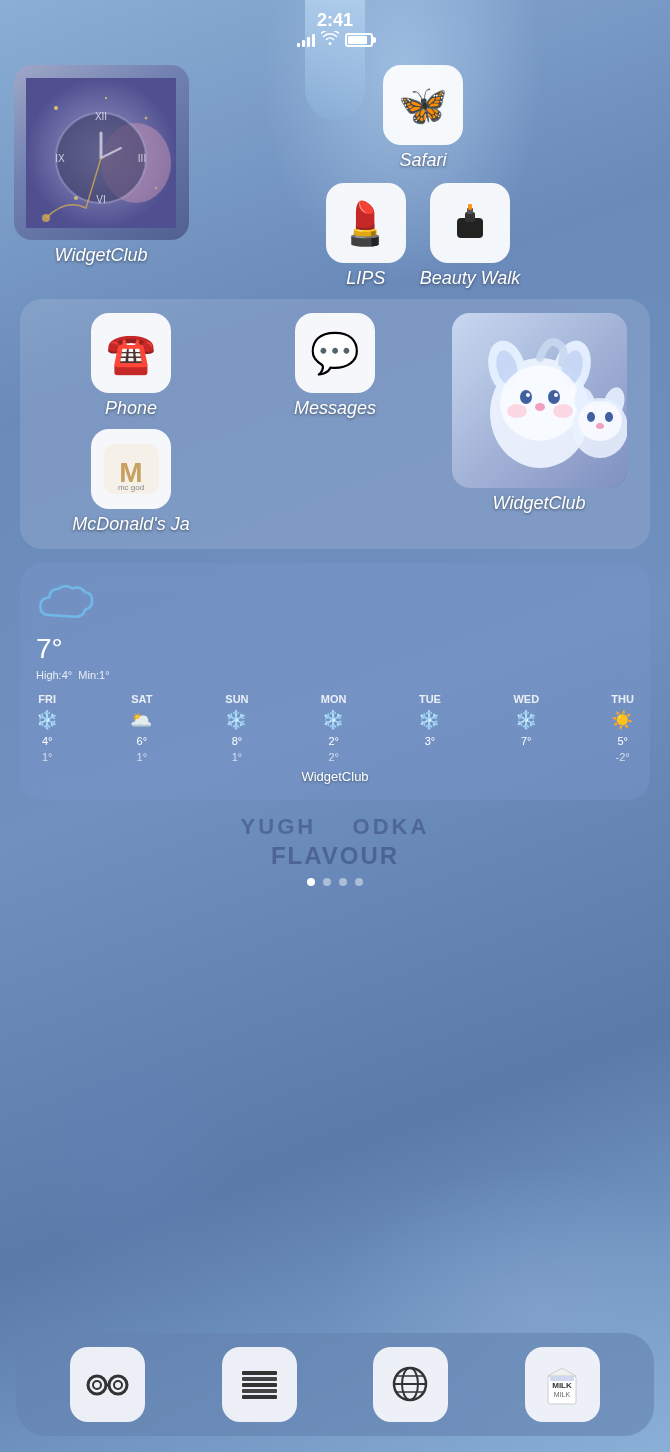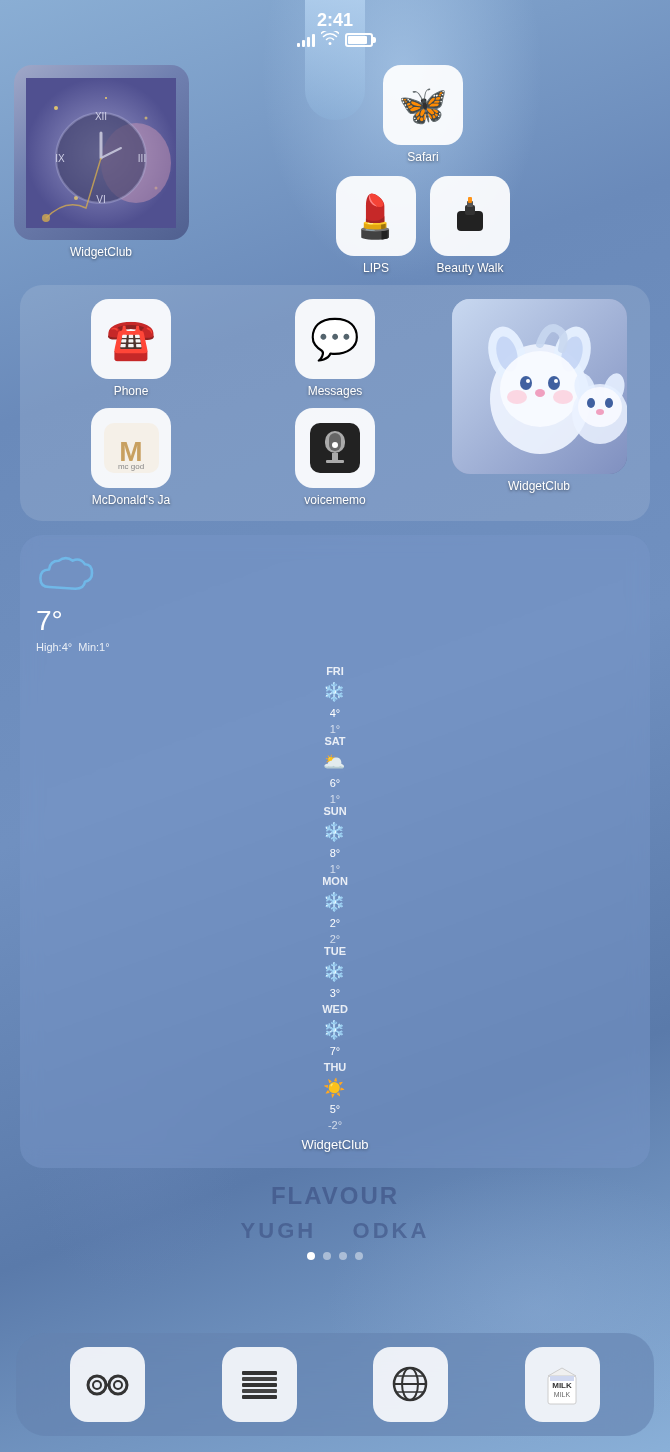--- a/index.html
+++ b/index.html
@@ -109,25 +109,26 @@
     
     .app-icon {
       display: flex;
       flex-direction: column;
       align-items: center;
       cursor: pointer;
     }
 
     .icon-label {
       color: white;
-      font-size: 12px;
+      font-size: 18px;
       font-weight: 500;
       text-align: center;
       margin-top: 5px;
       text-shadow: 0 1px 3px rgba(0,0,0,0.5);
+      font-style: italic;
     }
 
     
     .row1 {
       display: flex;
       gap: 14px;
       margin-bottom: 10px;
       align-items: flex-start;
     }
 
@@ -246,21 +247,20 @@
       color: white;
       font-size: 14px;
       font-weight: 500;
       text-align: right;
       margin-left: auto;
     }
 
     .weather-forecast {
       display: flex;
       justify-content: space-between;
-      flex-direction: column;
     }
 
     .forecast-day {
       display: flex;
       flex-direction: column;
       align-items: center;
       gap: 4px;
     }
 
     .forecast-label {
@@ -530,33 +530,20 @@
         <div class="small-icon-wrapper" style="width:80px;height:80px;">
           <svg width="55" height="50" viewBox="0 0 55 50">
             <rect width="55" height="50" rx="10" fill="#f5f0e8"></rect>
             <text x="27" y="38" text-anchor="middle" font-size="28" font-weight="bold" fill="#c8a060" font-family="Arial">M</text>
             <text x="27" y="46" text-anchor="middle" font-size="8" fill="#888" font-family="Arial">mc god</text>
           </svg>
         </div>
         <span class="icon-label">McDonald's Ja</span>
       </div>
 
-      <div class="app-cell">
-        <div class="small-icon-wrapper" style="width:80px;height:80px;">
-          <svg width="50" height="50" viewBox="0 0 50 50">
-            <rect width="50" height="50" rx="10" fill="#222"></rect>
-            <rect x="15" y="8" width="20" height="22" rx="10" fill="#aaa"></rect>
-            <rect x="19" y="10" width="12" height="18" rx="6" fill="#666"></rect>
-            <rect x="22" y="30" width="6" height="8" fill="#aaa"></rect>
-            <rect x="16" y="37" width="18" height="3" rx="1" fill="#aaa"></rect>
-            <circle cx="25" cy="22" r="3" fill="white"></circle>
-          </svg>
-        </div>
-        <span class="icon-label">voicememo</span>
-      </div>
     </div>
   </div>
 
   <div class="weather-widget">
     <div class="weather-top">
       <div class="weather-left">
 
         <svg class="cloud-icon-svg" viewBox="0 0 80 55">
           <defs>
             <linearGradient id="cloudGrad" x1="0%" y1="0%" x2="100%" y2="100%">
@@ -614,25 +601,25 @@
         <span class="forecast-label">THU</span>
         <span class="forecast-icon">☀️</span>
         <span class="forecast-high">5°</span>
         <span class="forecast-low">-2°</span>
       </div>
     </div>
 
     <div class="widget-label">WidgetClub</div>
   </div>
 
+  <div style="text-align:center;color:rgba(60,80,130,0.6);font-size:22px;font-weight:900;letter-spacing:3px;margin: 4px 0 2px;">
+    YUGH&nbsp;&nbsp;&nbsp;&nbsp;ODKA
+  </div>
   <div style="text-align:center;color:rgba(60,80,130,0.65);font-size:24px;font-weight:900;letter-spacing:2px;margin-bottom:8px;">
     FLAVOUR
-  </div>
-  <div style="text-align:center;color:rgba(60,80,130,0.6);font-size:22px;font-weight:900;letter-spacing:3px;margin: 4px 0 2px;">
-    YUGH&nbsp;&nbsp;&nbsp;&nbsp;ODKA
   </div>
 
   <div class="page-dots">
     <div class="dot active"></div>
     <div class="dot inactive"></div>
     <div class="dot inactive"></div>
     <div class="dot inactive"></div>
   </div>
 
 </div>

